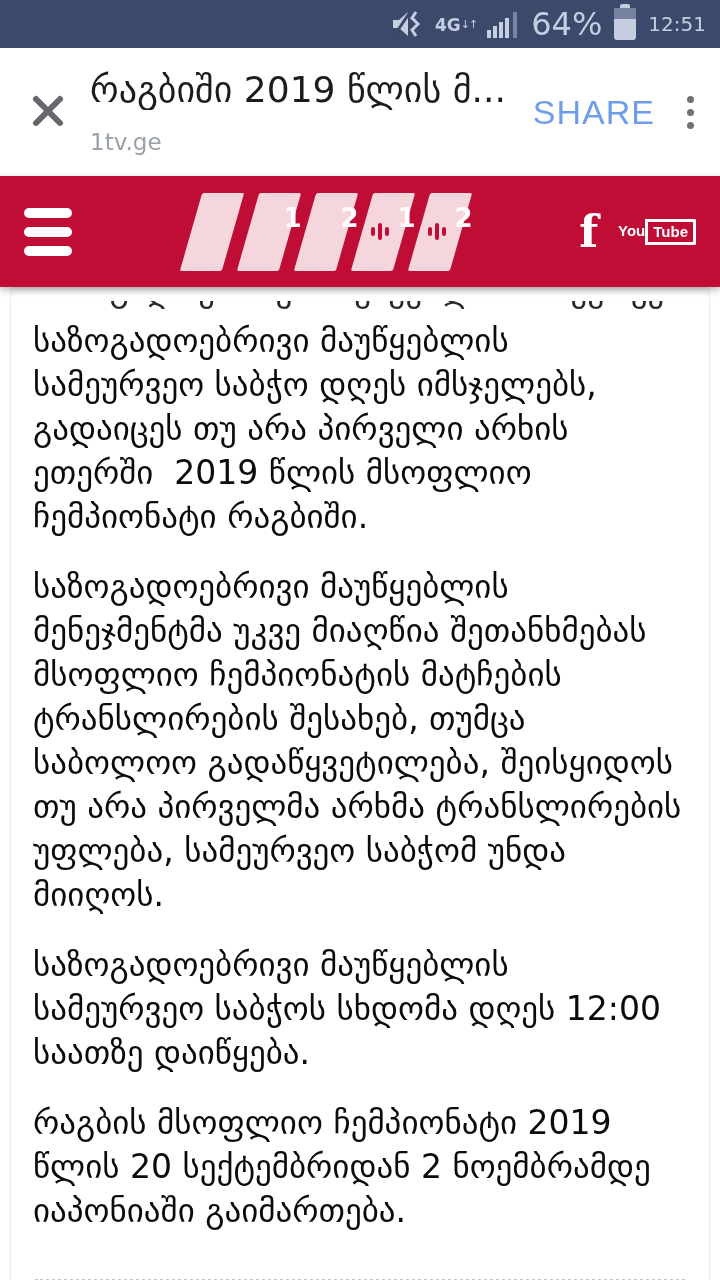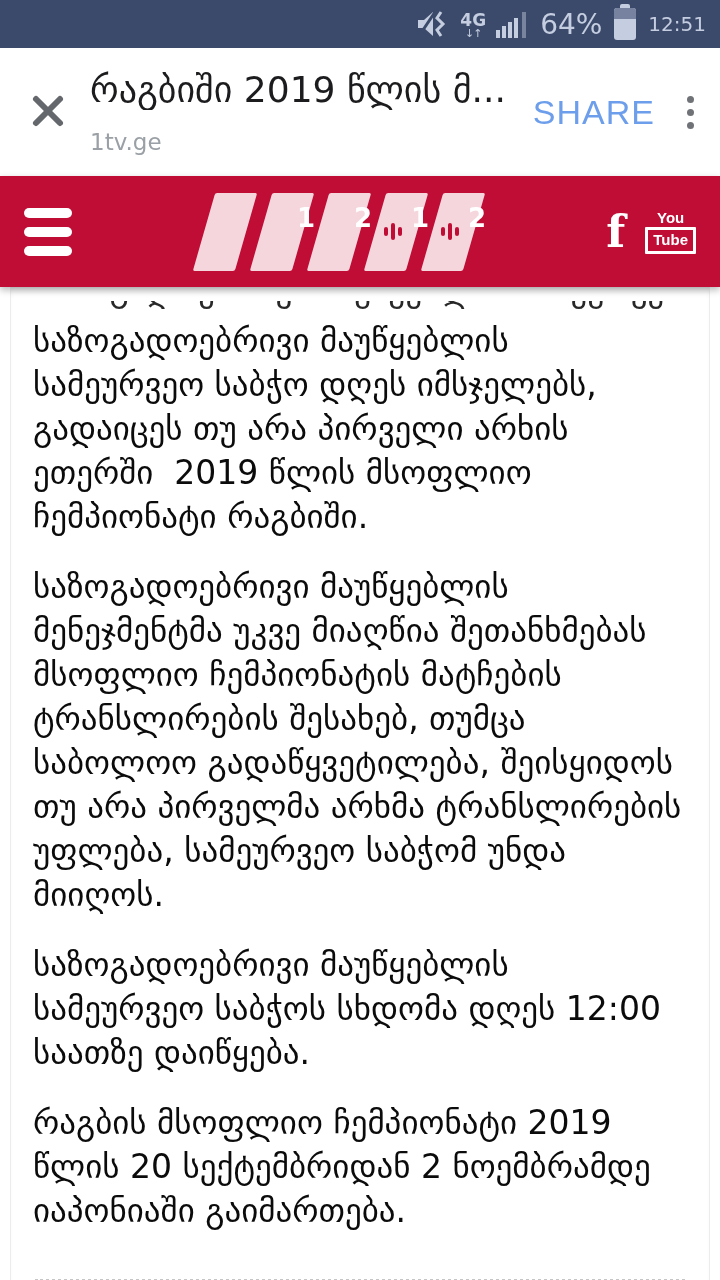--- a/index.html
+++ b/index.html
@@ -7,24 +7,24 @@
     width:720px;height:1280px;overflow:hidden;background:#ffffff;
     font-family:"DejaVu Sans",sans-serif;position:relative;
   }
   
   .status{
     height:48px;background:#3B4A6B;display:flex;align-items:center;
     justify-content:flex-end;gap:10px;padding:0 14px;box-sizing:border-box;
     color:#C5CDE0;
   }
   .status svg{display:block}
-  .net4g{display:flex;flex-direction:column;align-items:center;line-height:1;margin-top:2px}
+  .net4g{display:flex;flex-direction:row;align-items:center;line-height:1;margin-top:2px}
   .net4g .g{font-size:17px;font-weight:bold;letter-spacing:0}
   .net4g .arr{font-size:11px;margin-top:-1px;letter-spacing:-1px}
-  .pct{font-size:28px;letter-spacing:0}
+  .pct{font-size:32px;letter-spacing:0}
   .batt{width:22px;height:32px;border-radius:3px;background:#C5CDE0;position:relative;margin:0 2px}
   .batt:before{content:"";position:absolute;top:-4px;left:6px;width:10px;height:4px;background:#C5CDE0;border-radius:2px 2px 0 0}
   .batt .empty{position:absolute;top:0;left:0;right:0;height:11px;background:#76829F;border-radius:3px 3px 0 0}
   .clock{font-size:20px;letter-spacing:0}
   
   .header{
     height:128px;background:#ffffff;display:flex;align-items:center;
     padding:0 18px;box-sizing:border-box;
   }
   .close{width:44px;height:44px;margin:0 20px 0 8px;background:none;border:none;padding:0;cursor:pointer}
@@ -48,21 +48,21 @@
   .logo .shape{position:absolute;inset:0;background:rgba(255,255,255,0.83);transform:skewX(-16deg);border-radius:2px}
   .logo .num{position:absolute;right:-12px;top:12px;color:#fff;font-weight:bold;font-size:26px;line-height:1}
   .logo .wave{position:absolute;left:9px;top:30px;display:flex;gap:3px;align-items:center}
   .logo .wave i{width:4px;background:#C00D36;border-radius:2px}
   .logo .wave i:nth-child(1){height:9px}
   .logo .wave i:nth-child(2){height:17px}
   .logo .wave i:nth-child(3){height:9px}
   .social{display:flex;align-items:center;gap:20px}
   .fb{background:none;border:none;padding:0;color:#fff;font-weight:bold;font-size:44px;
     font-family:"DejaVu Serif",serif;line-height:1;cursor:pointer}
-  .yt{background:none;border:none;padding:0;display:flex;flex-direction:column;align-items:center;cursor:pointer;color:#fff}
+  .yt{background:none;border:none;padding:0;display:flex;flex-direction:row;align-items:center;cursor:pointer;color:#fff}
   .yt .you{font-size:15px;font-weight:bold;line-height:1.1}
   .yt .tube{font-size:15px;font-weight:bold;border:3px solid #fff;border-radius:1px;padding:2px 5px;margin-top:1px;line-height:1.1}
   
   .article{
     margin:0 10px;min-height:1022px;background:#fff;
     border-left:1px solid #ECECEC;border-right:1px solid #ECECEC;
     padding:14px 22px 0;box-sizing:border-box;
     box-shadow:inset 0 7px 8px -6px rgba(0,0,0,0.16);
   }
   .clip{height:12px;overflow:hidden;margin-bottom:6px;opacity:0.9}

